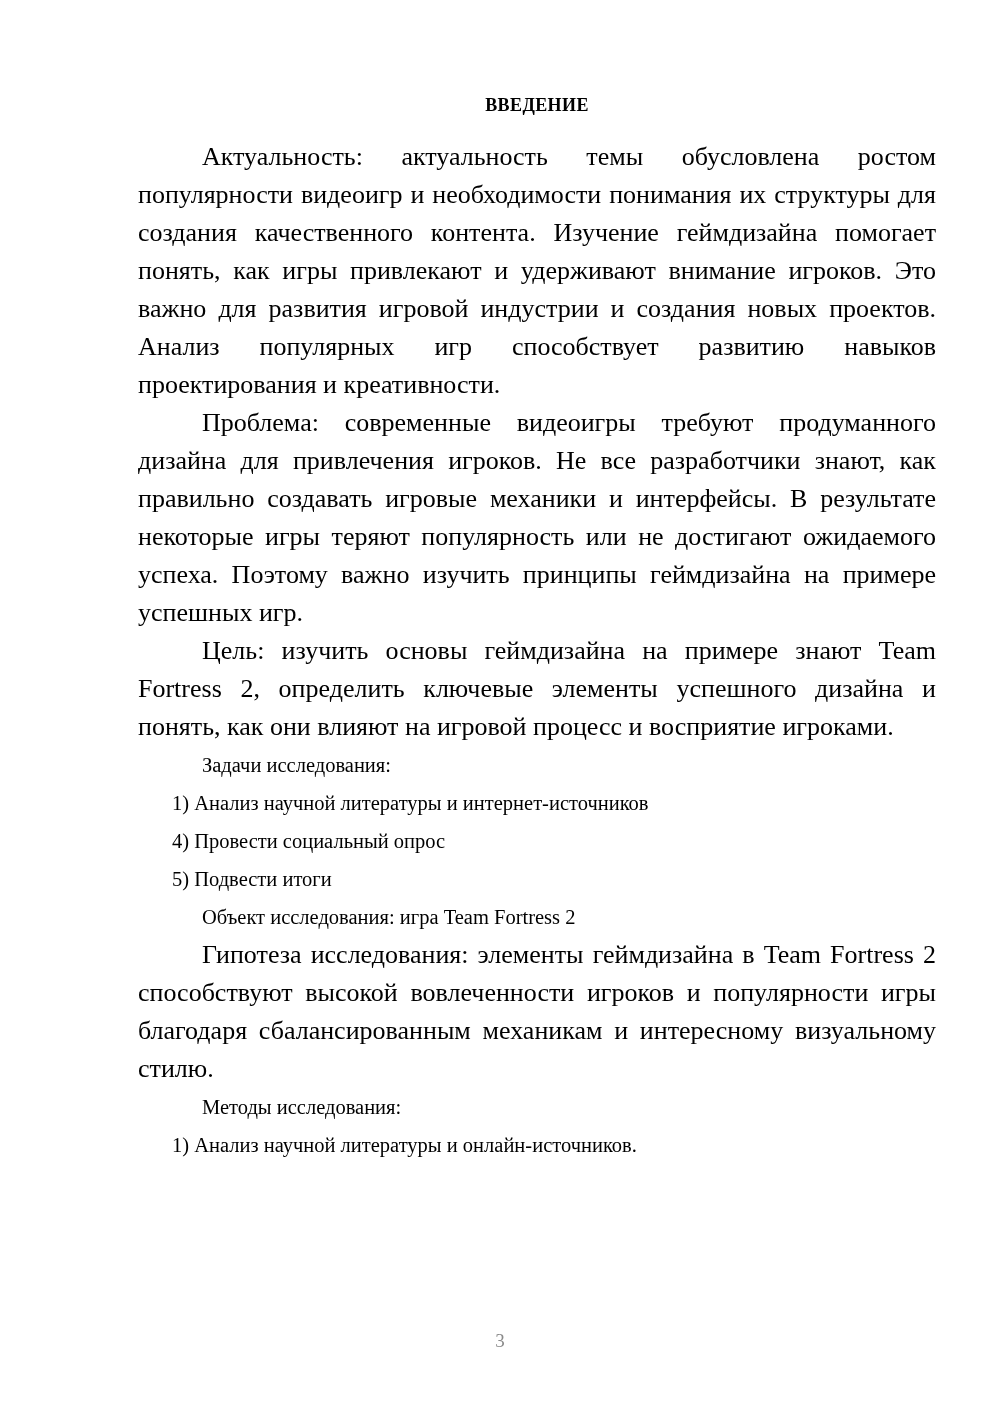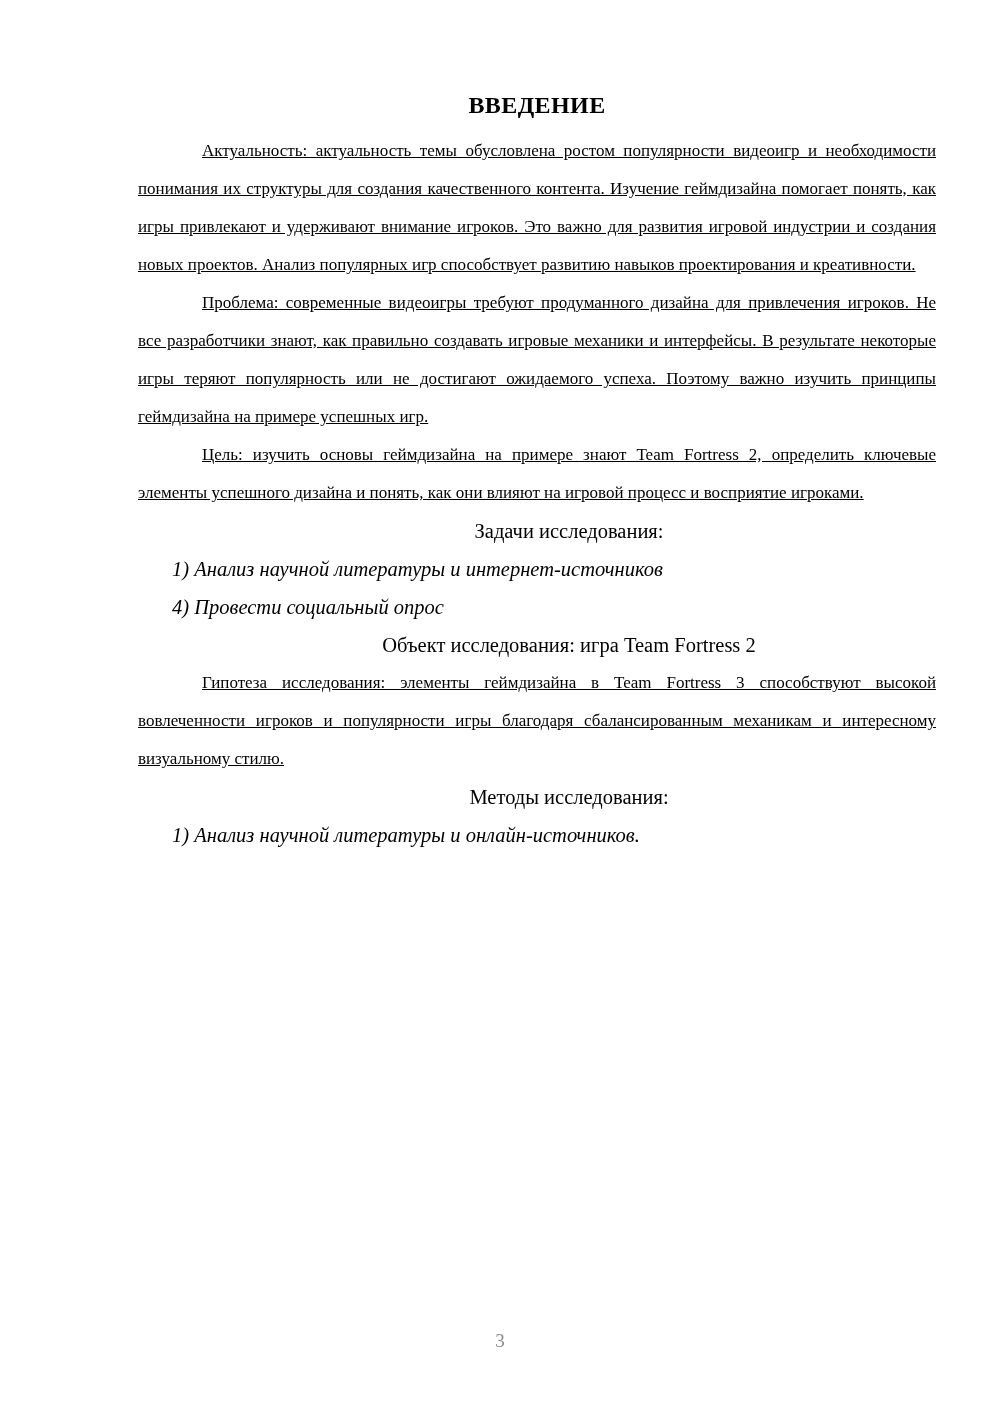--- a/index.html
+++ b/index.html
@@ -25,52 +25,50 @@
   }
   .content {
     position: absolute;
     left: 138px;
     top: 86px;
     width: 798px;
   }
   .doc-heading {
     text-align: center;
     font-weight: bold;
-    font-size: 24px;
+    font-size: 18px;
     letter-spacing: 0.4px;
     line-height: 38px;
-    margin: 0 0 8px 0;
+    margin: 0 0 14px 0;
   }
   .para {
     text-align: justify;
     text-justify: inter-word;
-    font-size: 17px;
+    font-size: 26px;
     line-height: 38px;
     margin: 0;
     text-indent: 64px;
     hyphens: none;
-    text-decoration: underline;
   }
   .para.last-line-left {
     text-align-last: left;
   }
   .plain {
-    text-align: center;
+    text-align: left;
     font-size: 20.5px;
     line-height: 38px;
     margin: 0;
     text-indent: 64px;
   }
   .list-item {
     text-align: left;
     font-size: 20.5px;
     line-height: 38px;
     margin: 0;
     text-indent: 34px;
-    font-style: italic;
   }
   .page-number {
     position: absolute;
     left: 0;
     top: 1330px;
     width: 1000px;
     text-align: center;
     font-size: 19px;
     color: #8a8a8a;
     font-family: "Liberation Serif", "DejaVu Serif", serif;
@@ -87,25 +85,26 @@
     <p class="para last-line-left">Актуальность: актуальность темы обусловлена ростом популярности видеоигр и необходимости понимания их структуры для создания качественного контента. Изучение геймдизайна помогает понять, как игры привлекают и удерживают внимание игроков. Это важно для развития игровой индустрии и создания новых проектов. Анализ популярных игр способствует развитию навыков проектирования и креативности.</p>
 
     <p class="para last-line-left">Проблема: современные видеоигры требуют продуманного дизайна для привлечения игроков. Не все разработчики знают, как правильно создавать игровые механики и интерфейсы. В результате некоторые игры теряют популярность или не достигают ожидаемого успеха. Поэтому важно изучить принципы геймдизайна на примере успешных игр.</p>
 
     <p class="para last-line-left">Цель: изучить основы геймдизайна на примере знают Team Fortress 2, определить ключевые элементы успешного дизайна и понять, как они влияют на игровой процесс и восприятие игроками.</p>
 
     <p class="plain">Задачи исследования:</p>
 
     <p class="list-item">1) Анализ научной литературы и интернет-источников</p>
     <p class="list-item">4) Провести социальный опрос</p>
+    <p class="list-item">5) Подвести итоги</p>
 
     <p class="plain">Объект исследования: игра Team Fortress 2</p>
 
 
-    <p class="para last-line-left">Гипотеза исследования: элементы геймдизайна в Team Fortress 3 способствуют высокой вовлеченности игроков и популярности игры благодаря сбалансированным механикам и интересному визуальному стилю.</p>
+    <p class="para last-line-left">Гипотеза исследования: элементы геймдизайна в Team Fortress 2 способствуют высокой вовлеченности игроков и популярности игры благодаря сбалансированным механикам и интересному визуальному стилю.</p>
 
     <p class="plain">Методы исследования:</p>
 
     <p class="list-item">1) Анализ научной литературы и онлайн-источников.</p>
 
   </div>
 
   <div class="page-number">3</div>
 </div>
 

